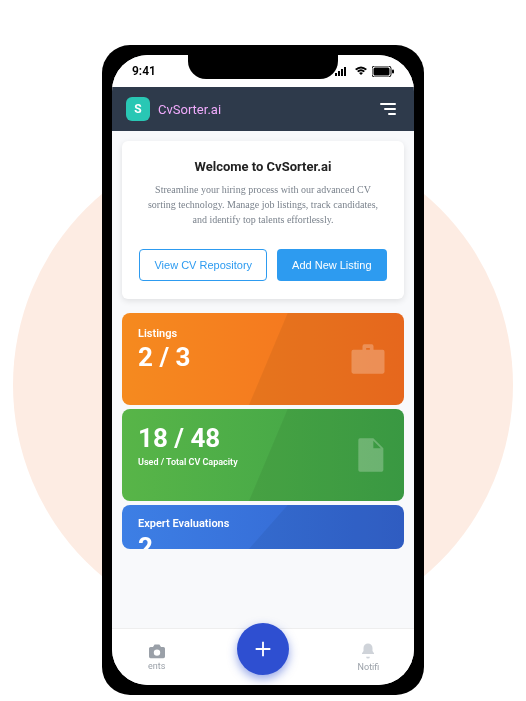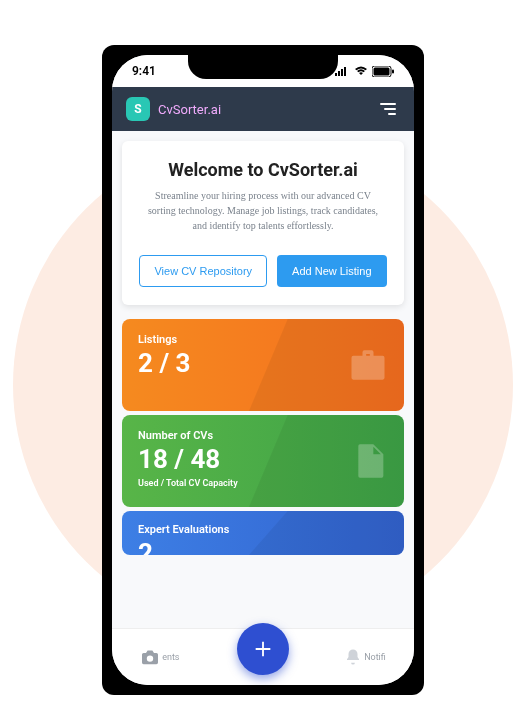--- a/index.html
+++ b/index.html
@@ -1,56 +1,56 @@
 <!DOCTYPE html>
 <html><head>
 <meta charset="utf-8">
 <style>
   html,body{margin:0;padding:0;font-family:-apple-system,BlinkMacSystemFont,"Segoe UI",Roboto,Helvetica,Arial,sans-serif;}
   .stage{width:526px;height:701px;position:relative;background:#ffffff;overflow:hidden;}
   .bgcircle{position:absolute;width:500px;height:500px;border-radius:50%;background:#fdece3;left:13px;top:135px;}
   
-  .phone{position:absolute;left:102px;top:45px;width:322px;height:650px;border-radius:12px;background:#000;padding:10px;box-sizing:border-box;}
+  .phone{position:absolute;left:102px;top:45px;width:322px;height:650px;border-radius:28px;background:#000;padding:10px;box-sizing:border-box;}
   .screen{background:#f8f9fb;width:100%;height:100%;border-radius:36px;overflow:hidden;position:relative;}
   
   .statusbar{height:32px;background:#fff;display:flex;align-items:center;justify-content:space-between;padding:0 20px;font-size:12px;font-weight:600;position:relative;}
   .notch{position:absolute;top:0;left:50%;transform:translateX(-50%);width:150px;height:24px;background:#000;border-bottom-left-radius:18px;border-bottom-right-radius:18px;}
   .status-icons{display:flex;align-items:center;gap:4px;}
   
   .appheader{background:#2e3a4b;height:44px;display:flex;align-items:center;justify-content:space-between;padding:0 14px;}
   .brand{display:flex;align-items:center;gap:8px;}
   .brandlogo{width:24px;height:24px;border-radius:6px;background:#29c7b4;display:flex;align-items:center;justify-content:center;color:#fff;font-size:12px;font-weight:700;}
   .brandname{color:#f0abfc;font-size:13px;}
   .menu{color:#fff;display:flex;flex-direction:column;align-items:flex-end;gap:3px;padding:4px;cursor:pointer;}
   .menu span{display:block;height:2px;background:#fff;border-radius:1px;}
   .menu span:nth-child(1){width:16px;}
   .menu span:nth-child(2){width:12px;}
   .menu span:nth-child(3){width:8px;}
   
   .content{padding:10px 10px 80px;overflow:hidden;}
   .welcomecard{background:#fff;border-radius:6px;box-shadow:0 2px 6px rgba(0,0,0,.1);padding:18px 14px;text-align:center;margin-bottom:14px;}
-  .welcometitle{font-weight:700;font-size:18px;margin-bottom:8px;color:#222;}
+  .welcometitle{font-weight:700;font-size:13px;margin-bottom:8px;color:#222;}
   .welcomedesc{font-size:10px;color:#7a828c;line-height:1.5;margin-bottom:22px;padding:0 6px;font-family:Liberation Serif, serif;}
   .btnrow{display:flex;gap:10px;justify-content:center;}
   .btn{padding:9px 14px;border-radius:4px;font-size:11px;font-weight:500;border:1px solid transparent;cursor:pointer;}
   .btn-primary{background:#2d9bf0;color:#fff;}
   .btn-outline{background:#fff;color:#2d9bf0;border-color:#2d9bf0;}
   
   .statcard{border-radius:8px;padding:14px 16px;color:#fff;margin-bottom:4px;position:relative;overflow:hidden;height:92px;box-sizing:border-box;}
   .statcard .tri{position:absolute;top:0;right:0;width:55%;height:100%;background:rgba(0,0,0,.06);clip-path:polygon(25% 0,100% 0,100% 100%,0 100%);}
   .statlabel{font-size:11px;font-weight:600;margin-bottom:2px;position:relative;z-index:1;}
   .statvalue{font-size:26px;font-weight:700;margin-bottom:4px;position:relative;z-index:1;}
   .statnote{font-size:9px;font-weight:600;position:relative;z-index:1;}
   .staticon{position:absolute;right:14px;top:50%;transform:translateY(-50%);opacity:.25;z-index:1;}
   .card-orange{background:linear-gradient(90deg,#f58a1f,#f56e1f);}
   .card-green{background:linear-gradient(90deg,#58b548,#3da247);}
   .card-blue{background:linear-gradient(90deg,#3d7fe5,#3262ce);height:44px;padding-top:12px;}
   
   .bottomnav{position:absolute;bottom:0;left:0;right:0;height:56px;background:#fff;display:flex;align-items:center;justify-content:space-around;border-top:1px solid #eee;}
-  .navitem{display:flex;flex-direction:row;align-items:center;gap:2px;color:#9aa0a8;font-size:9px;cursor:pointer;}
+  .navitem{display:flex;flex-direction:column;align-items:center;gap:2px;color:#9aa0a8;font-size:9px;cursor:pointer;}
   .fab{position:absolute;left:50%;transform:translateX(-50%);bottom:10px;width:52px;height:52px;border-radius:50%;background:#2e4fd1;color:#fff;display:flex;align-items:center;justify-content:center;font-size:28px;box-shadow:0 4px 10px rgba(46,79,209,.5);cursor:pointer;z-index:3;}
 </style>
 </head>
 <body>
 
 <div class="stage">
   <div class="bgcircle"></div>
 
   <div class="phone">
     <div class="screen">
@@ -105,21 +105,20 @@
           <div class="tri"></div>
           <div class="statlabel">Listings</div>
           <div class="statvalue">2 / 3</div>
           <svg class="staticon" width="44" height="44" viewBox="0 0 24 24" fill="#fff">
               <path d="M10 4h4a1 1 0 0 1 1 1v2h5a1 1 0 0 1 1 1v11a1 1 0 0 1-1 1H4a1 1 0 0 1-1-1V8a1 1 0 0 1 1-1h5V5a1 1 0 0 1 1-1zm1 3h2V6h-2v1z"></path>
             </svg>
         </div>
 
         <div class="statcard card-green">
           <div class="tri"></div>
-          <div class="statlabel">Number of CVs</div>
           <div class="statvalue">18 / 48</div>
           <div class="statnote">Used / Total CV Capacity</div>
           <svg class="staticon" width="40" height="48" viewBox="0 0 24 24" fill="#fff">
               <path d="M6 2h8l6 6v13a1 1 0 0 1-1 1H6a1 1 0 0 1-1-1V3a1 1 0 0 1 1-1zm8 1.5V8h4.5L14 3.5zM8 12h8v1.5H8V12zm0 3h8v1.5H8V15zm0 3h5v1.5H8V18z"></path>
             </svg>
         </div>
 
         <div class="statcard card-blue">
           <div class="tri"></div>
           <div class="statlabel">Expert Evaluations</div>

